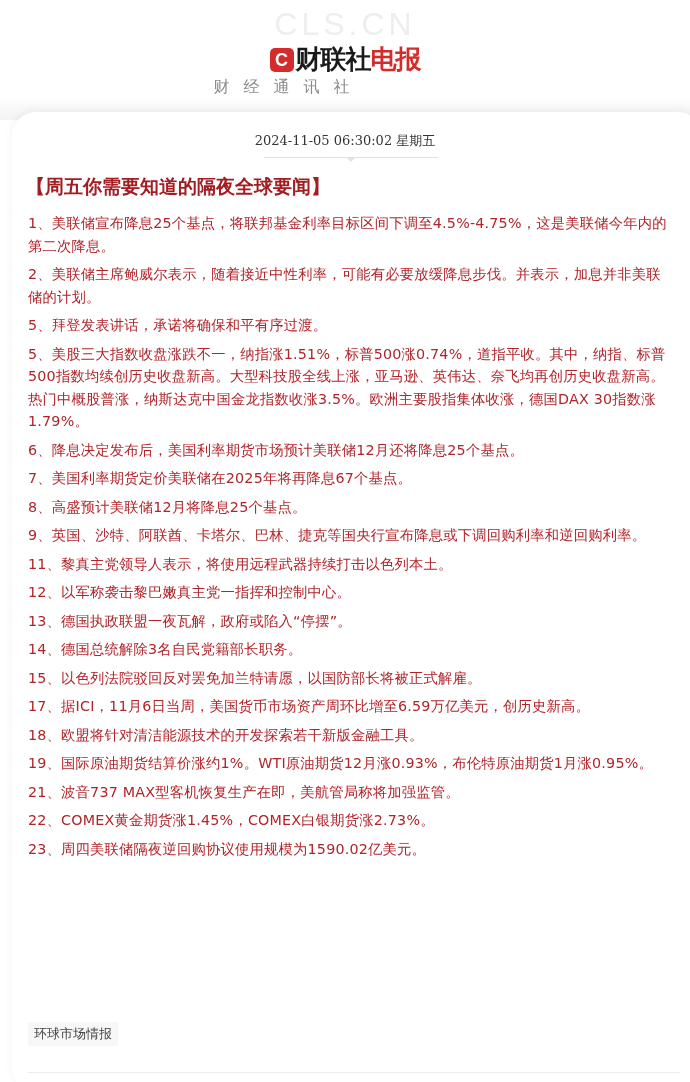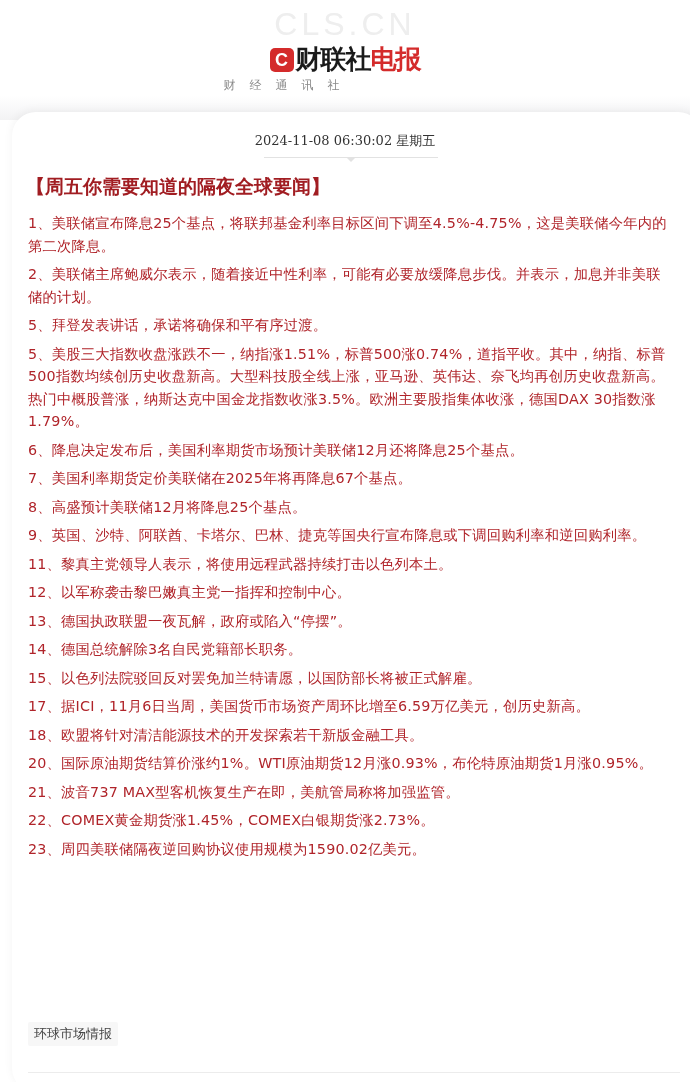--- a/index.html
+++ b/index.html
@@ -24,21 +24,21 @@
   }
   .logo-c {
     width:24px; height:24px; border-radius:5px; background:#d42b2b;
     color:#fff; font-weight:bold; font-size:18px; line-height:24px; text-align:center;
     font-family:"Liberation Sans",sans-serif; margin-right:2px;
   }
   .brand-black { font-size:26px; font-weight:bold; color:#1a1a1a; letter-spacing:-1px; }
   .brand-red { font-size:26px; font-weight:bold; color:#d42b2b; letter-spacing:-1px; }
   .subtitle {
     position:absolute; top:77px; left:0; width:563px; text-align:center;
-    font-size:12px; color:#8a8a8a; letter-spacing:14px; padding-left:14px; box-sizing:border-box;
+    font-size:16px; color:#8a8a8a; letter-spacing:14px; padding-left:14px; box-sizing:border-box;
   }
   .card {
     position:absolute; left:12px; top:112px; width:690px; height:980px;
     background:#ffffff; border-radius:24px;
     box-shadow:0 -2px 10px rgba(0,0,0,0.05);
   }
   .date {
     position:absolute; top:132px; left:0; width:690px; text-align:center;
     font-family:"DejaVu Serif","Liberation Serif",serif; font-size:13px; color:#333;
   }
@@ -76,21 +76,21 @@
 <div class="watermark">CLS.CN</div>
 <div class="brand">
   <span class="logo-c">C</span>
   <span class="brand-black">财联社</span>
   <span class="brand-red">电报</span>
 </div>
 <div class="subtitle">财经通讯社</div>
 
 <div class="card"></div>
 
-<div class="date">2024-11-08 06:30:02 星期五</div>
+<div class="date">2024-11-05 06:30:02 星期五</div>
 <div class="date-line"></div>
 <div class="date-caret"></div>
 
 <div class="headline">【周五你需要知道的隔夜全球要闻】</div>
 
 <ul class="items">
   <li class="item">1、美联储宣布降息25个基点，将联邦基金利率目标区间下调至4.5%-4.75%，这是美联储今年内的第二次降息。</li>
   <li class="item">2、美联储主席鲍威尔表示，随着接近中性利率，可能有必要放缓降息步伐。并表示，加息并非美联储的计划。</li>
   <li class="item">5、拜登发表讲话，承诺将确保和平有序过渡。</li>
   <li class="item">5、美股三大指数收盘涨跌不一，纳指涨1.51%，标普500涨0.74%，道指平收。其中，纳指、标普500指数均续创历史收盘新高。大型科技股全线上涨，亚马逊、英伟达、奈飞均再创历史收盘新高。热门中概股普涨，纳斯达克中国金龙指数收涨3.5%。欧洲主要股指集体收涨，德国DAX 30指数涨1.79%。</li>
@@ -98,20 +98,20 @@
   <li class="item">7、美国利率期货定价美联储在2025年将再降息67个基点。</li>
   <li class="item">8、高盛预计美联储12月将降息25个基点。</li>
   <li class="item">9、英国、沙特、阿联酋、卡塔尔、巴林、捷克等国央行宣布降息或下调回购利率和逆回购利率。</li>
   <li class="item">11、黎真主党领导人表示，将使用远程武器持续打击以色列本土。</li>
   <li class="item">12、以军称袭击黎巴嫩真主党一指挥和控制中心。</li>
   <li class="item">13、德国执政联盟一夜瓦解，政府或陷入“停摆”。</li>
   <li class="item">14、德国总统解除3名自民党籍部长职务。</li>
   <li class="item">15、以色列法院驳回反对罢免加兰特请愿，以国防部长将被正式解雇。</li>
   <li class="item">17、据ICI，11月6日当周，美国货币市场资产周环比增至6.59万亿美元，创历史新高。</li>
   <li class="item">18、欧盟将针对清洁能源技术的开发探索若干新版金融工具。</li>
-  <li class="item">20、国际原油期货结算价涨约1%。WTI原油期货12月涨0.93%，布伦特原油期货1月涨0.95%。</li>
+  <li class="item">19、国际原油期货结算价涨约1%。WTI原油期货12月涨0.93%，布伦特原油期货1月涨0.95%。</li>
   <li class="item">21、波音737 MAX型客机恢复生产在即，美航管局称将加强监管。</li>
   <li class="item">22、COMEX黄金期货涨1.45%，COMEX白银期货涨2.73%。</li>
   <li class="item">23、周四美联储隔夜逆回购协议使用规模为1590.02亿美元。</li>
 </ul>
 
 <div class="tag">环球市场情报</div>
 <div class="bottom-line"></div>
 
 </body></html>

